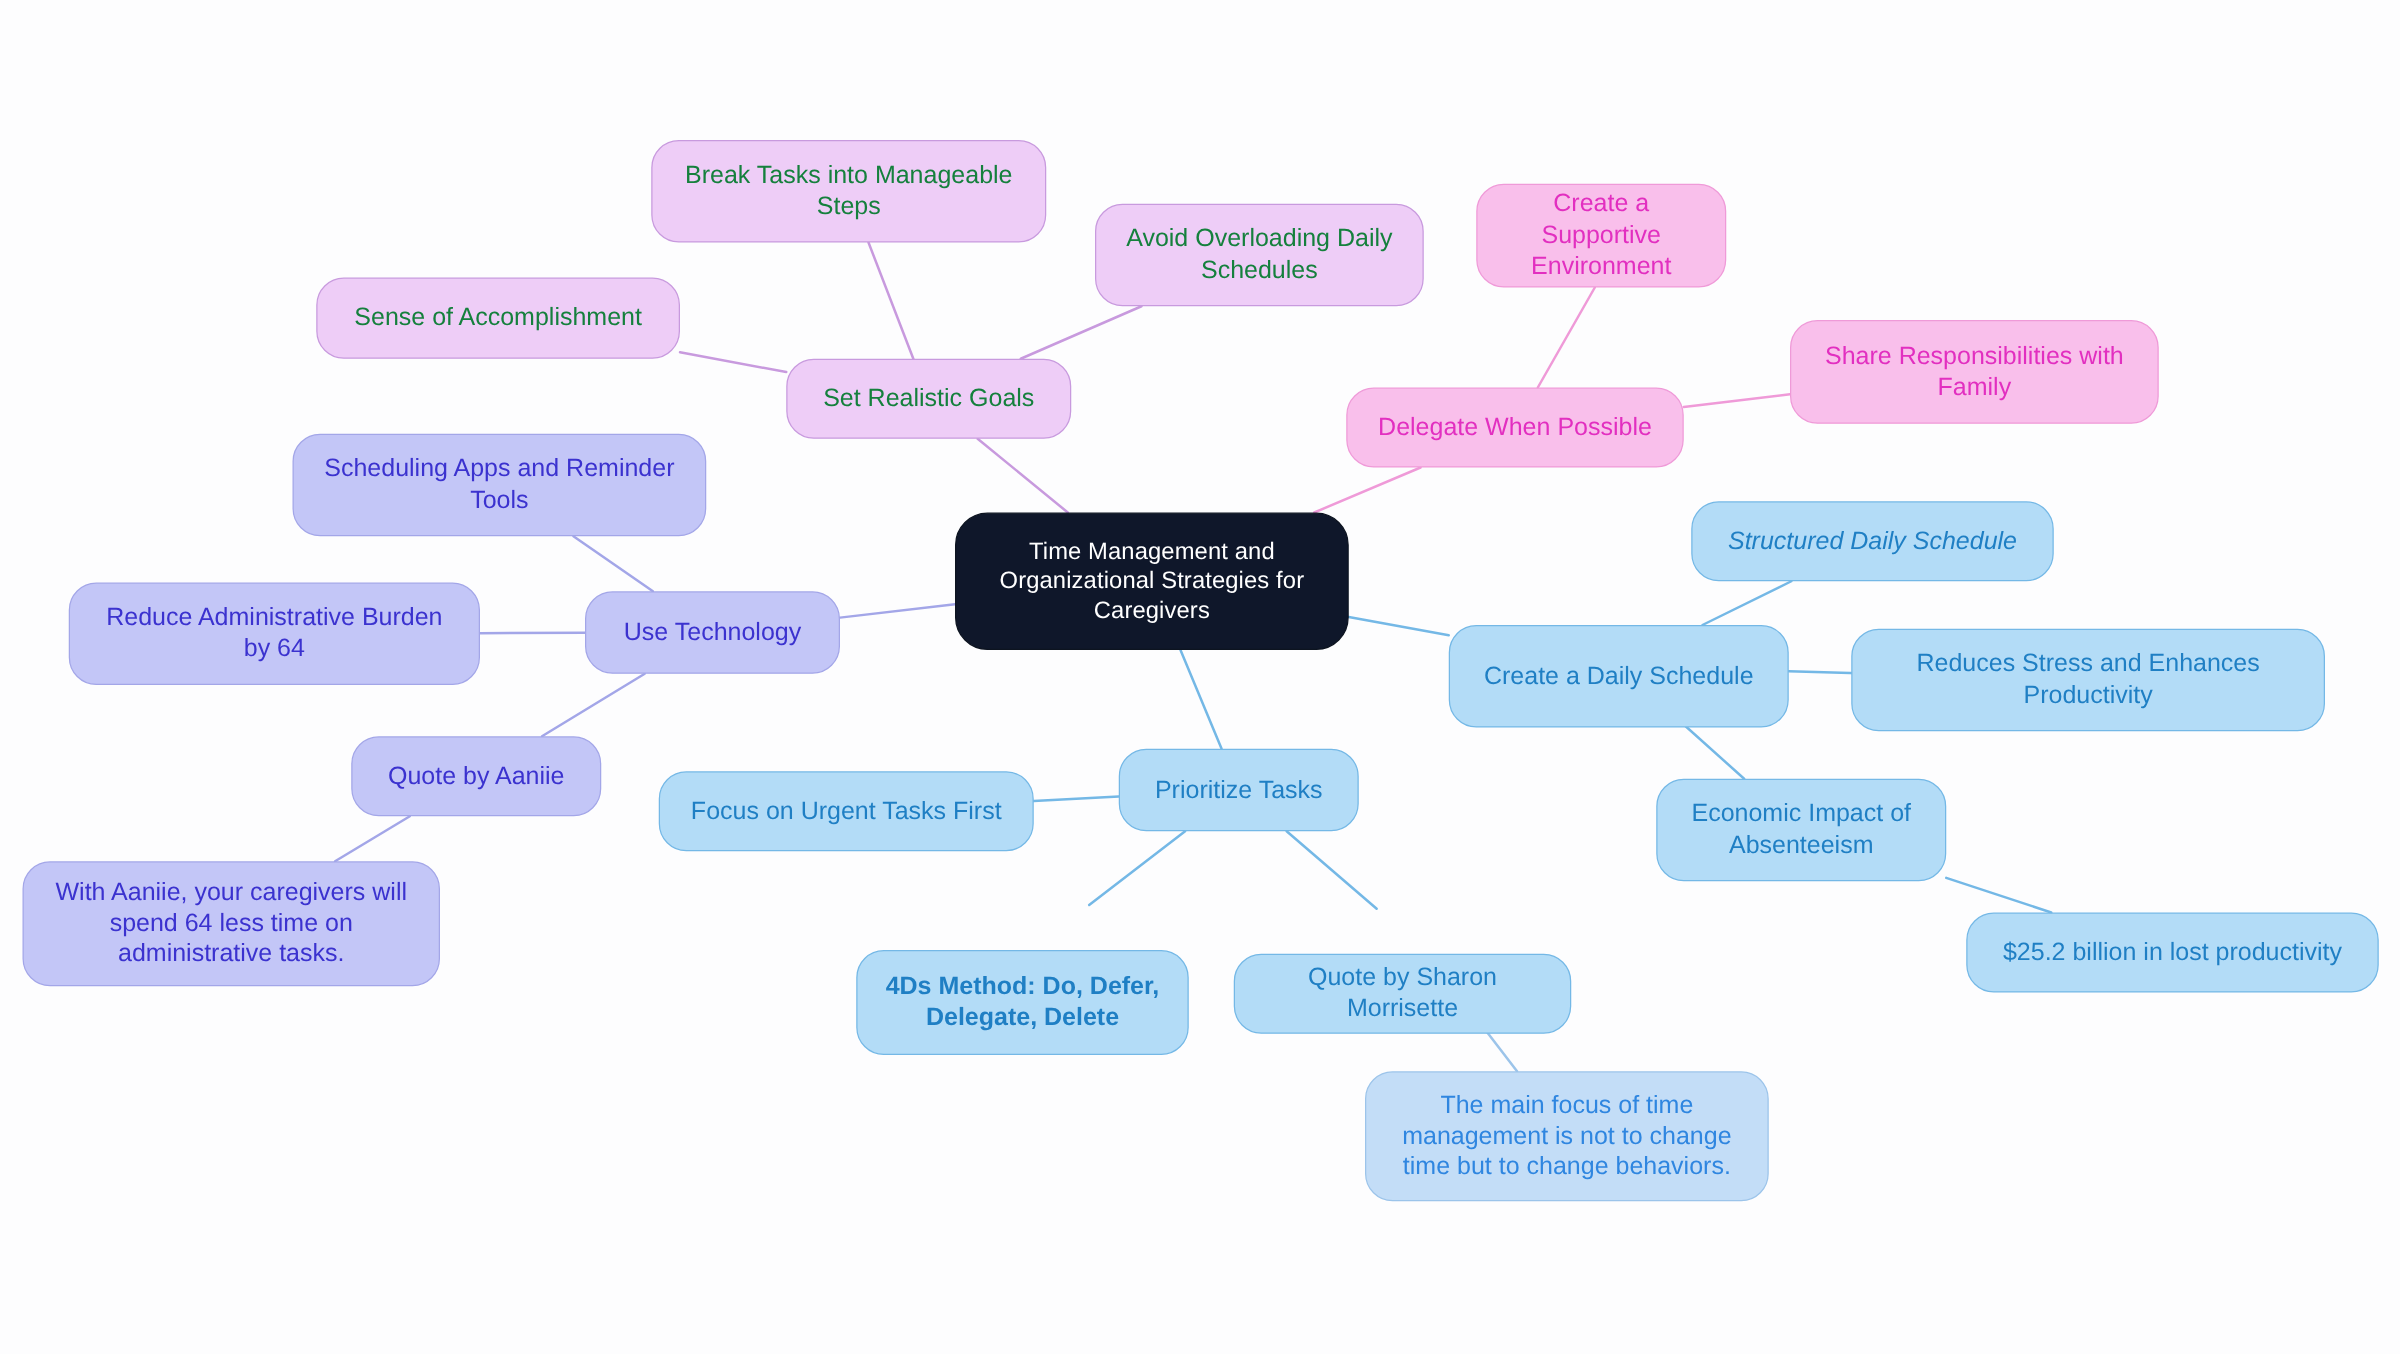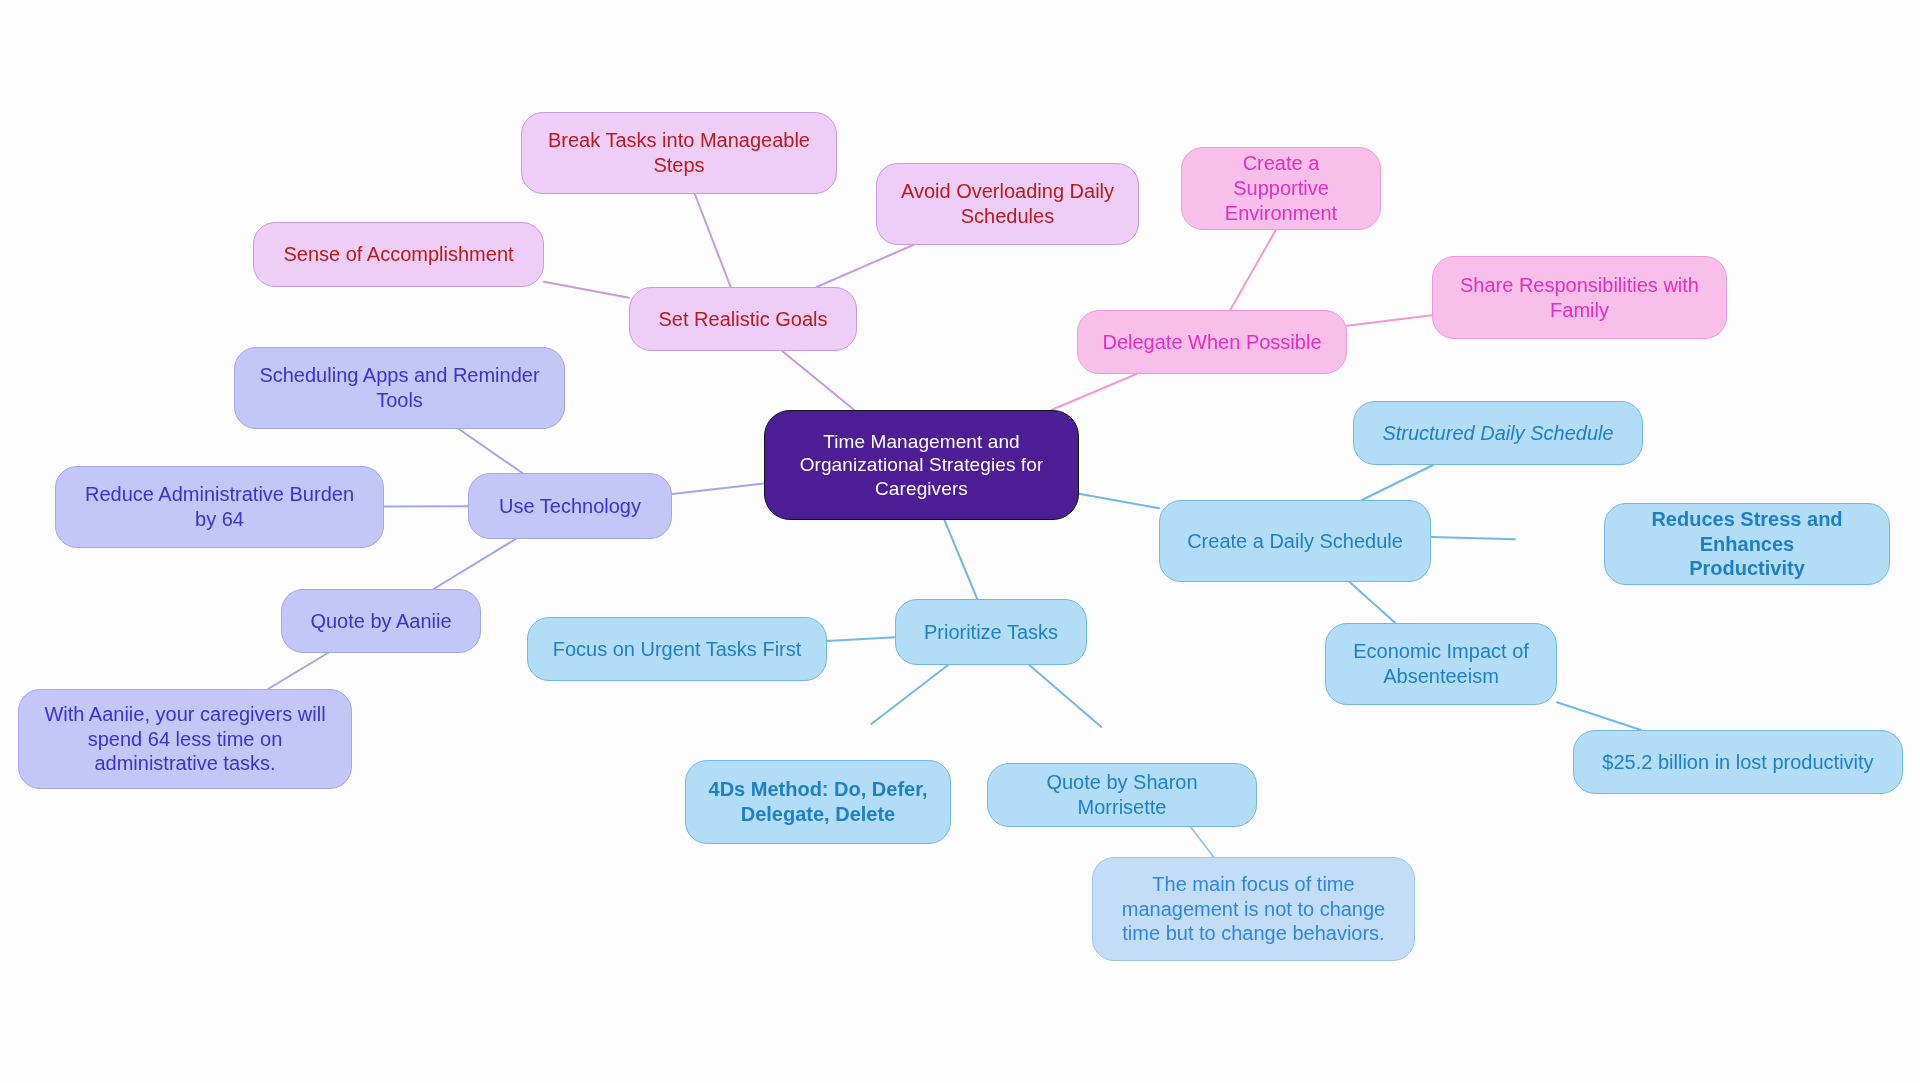--- a/index.html
+++ b/index.html
@@ -31,31 +31,31 @@
     justify-content: center;
     text-align: center;
     border-radius: 22px;
     border-style: solid;
     border-width: 1.5px;
     line-height: 1.24;
     padding: 6px 14px;
     white-space: pre-line;
   }
   .node.root {
-    background: #4c1d95;
+    background: #0f172a;
     border-color: #0d1420;
     color: #ffffff;
     font-size: 19px;
     border-radius: 26px;
     letter-spacing: .1px;
   }
   .node.purple {
     background: #eecdf7;
     border-color: #c89ade;
-    color: #b91c1c;
+    color: #15803d;
     font-size: 20px;
   }
   .node.pink {
     background: #f9bfeb;
     border-color: #ef9ad8;
     color: #e22fc0;
     font-size: 20px;
   }
   .node.periwinkle {
     background: #c3c6f7;
@@ -169,21 +169,21 @@
   </div>
 
   <div class="node blue" style="left:1159px; top:500px; width:272px; height:82px;">
     <span>Create a Daily Schedule</span>
   </div>
 
   <div class="node blue" style="left:1353px; top:401px; width:290px; height:64px;font-style:italic;">
     <span>Structured Daily Schedule</span>
   </div>
 
-  <div class="node blue" style="left:1604px; top:503px; width:286px; height:82px;font-weight:bold;">
+  <div class="node blue" style="left:1481px; top:503px; width:379px; height:82px;">
     <span>Reduces Stress and Enhances
 Productivity</span>
   </div>
 
   <div class="node blue" style="left:1325px; top:623px; width:232px; height:82px;">
     <span>Economic Impact of
 Absenteeism</span>
   </div>
 
   <div class="node blue" style="left:1573px; top:730px; width:330px; height:64px;">

